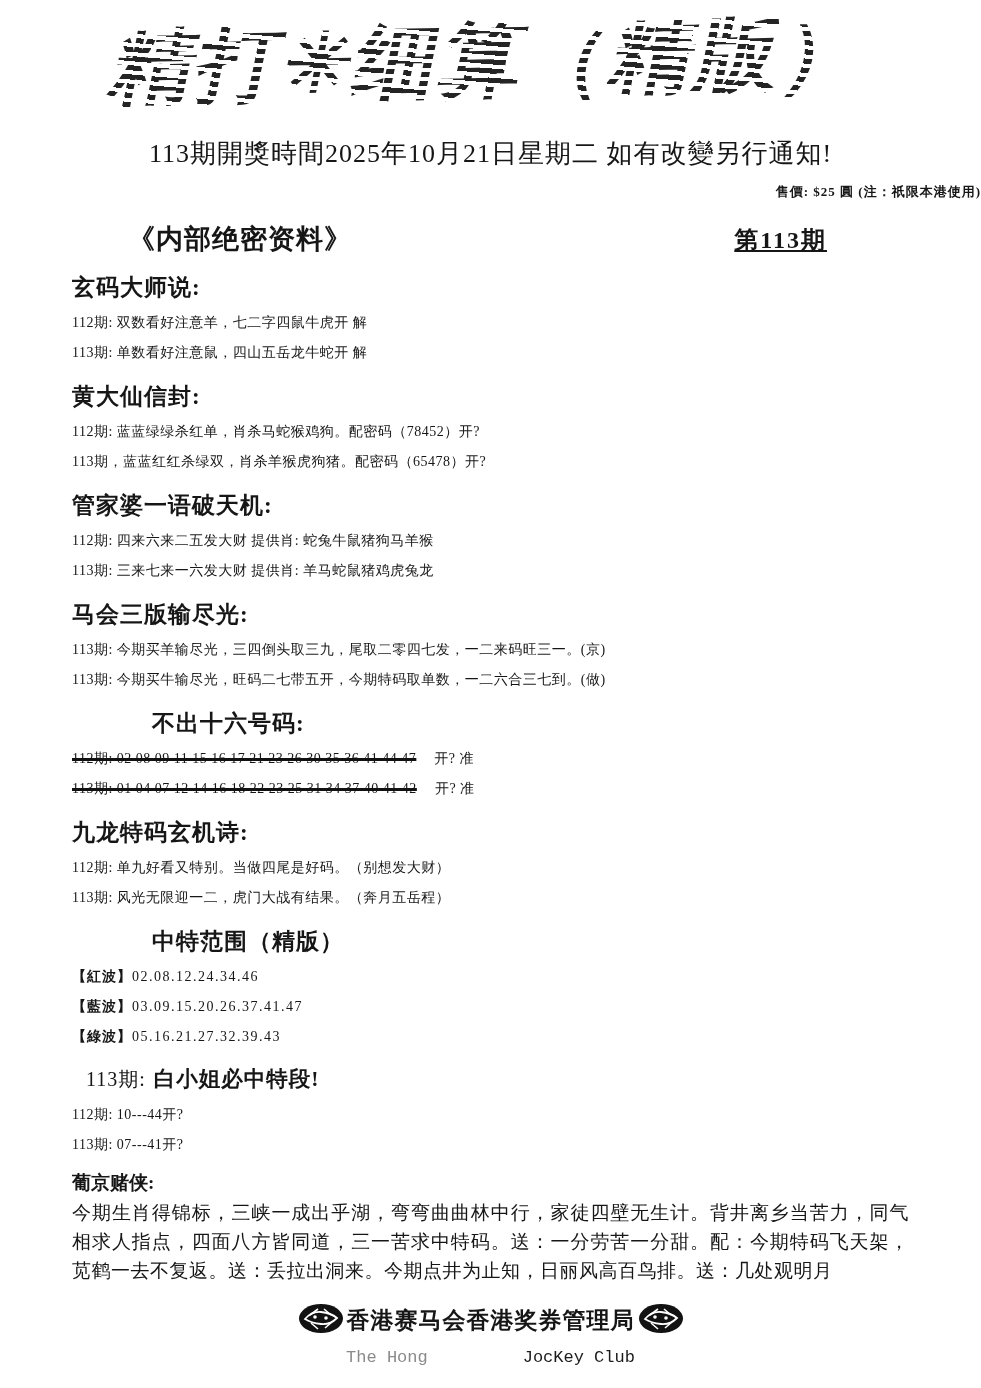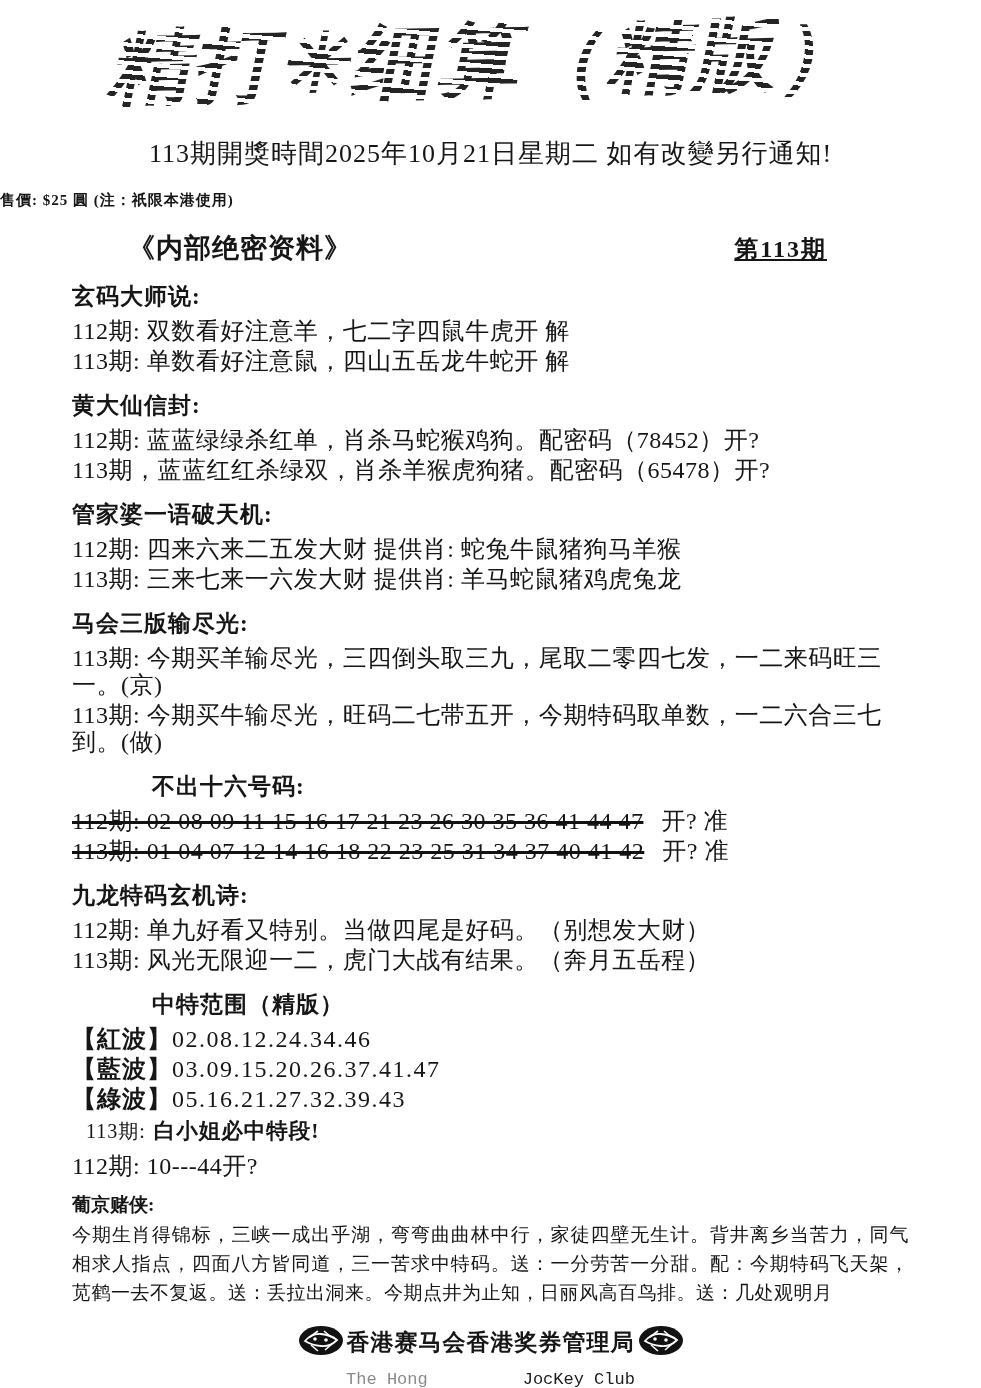--- a/index.html
+++ b/index.html
@@ -16,40 +16,40 @@
     transform:skewX(-13deg) rotate(-1.2deg);
     font-family:"Liberation Serif","DejaVu Serif",serif;
   }
   
   .masthead-title::after {
     content:""; position:absolute; inset:-6px -12px;
     background:repeating-linear-gradient(6deg, rgba(255,255,255,0) 0 5px, #ffffff 5px 9px);
     pointer-events:none;
   }
   .date-line { text-align:center; font-size:26px; font-weight:400; margin-top:6px; letter-spacing:1px; }
-  .price-line { text-align:left; font-size:15px; font-weight:700; margin-top:20px; letter-spacing:1px; }
+  .price-line { text-align:right; font-size:13px; font-weight:700; margin-top:12px; letter-spacing:1px; }
 
   
   .content { padding:0 72px; }
   .doc-header { display:flex; justify-content:space-between; align-items:baseline; margin-top:20px; padding:0 82px 0 56px; }
   .doc-title { font-size:27px; font-weight:700; letter-spacing:1px; }
   .issue-no  { font-size:24px; font-weight:700; letter-spacing:2px;text-decoration:underline; }
 
   h2.sec { font-size:23px; font-weight:700; margin:15px 0 6px; letter-spacing:1px; }
   h2.sec.indent { padding-left:80px; }
-  p.line { font-size:24px; line-height:27px; margin:3px 0; letter-spacing:0.5px; }
+  p.line { font-size:14px; line-height:27px; margin:3px 0; letter-spacing:0.5px; }
 
   .struck { text-decoration:line-through; text-decoration-thickness:2.6px; text-decoration-color:#111; }
   .suffix { margin-left:18px; }
 
   .wave { margin:2px 0; }
   .wave .wave-label { font-weight:700; letter-spacing:1px; }
   .wave .wave-numbers { letter-spacing:1.5px; }
 
-  .bxj-line { font-size:20px; margin:3px 0 8px; padding-left:14px; letter-spacing:1px; }
+  .bxj-line { font-size:20px; margin:14px 0 8px; padding-left:14px; letter-spacing:1px; }
   .bxj-head { font-weight:700; font-size:21.5px; margin-left:8px; }
 
   .pujing-head { font-size:19px; font-weight:600; margin:12px 0 2px; }
   .para { font-size:19px; line-height:29px; margin:2px 0 0; letter-spacing:0.5px; text-align:justify; }
 
   
   .footer { margin-top:18px; text-align:center; }
   .footer-org-row { display:flex; justify-content:center; align-items:center; gap:3px; }
   .footer-org { font-size:23px; font-weight:700; letter-spacing:1px; }
   .logo { display:inline-block; }
@@ -102,20 +102,21 @@
     <p class="line">112期: 单九好看又特别。当做四尾是好码。（别想发大财）</p>
     <p class="line">113期: 风光无限迎一二，虎门大战有结果。（奔月五岳程）</p>
 
     <h2 class="sec indent">中特范围（精版）</h2>
     <p class="line wave"><span class="wave-label">【紅波】</span><span class="wave-numbers">02.08.12.24.34.46</span></p>
     <p class="line wave"><span class="wave-label">【藍波】</span><span class="wave-numbers">03.09.15.20.26.37.41.47</span></p>
     <p class="line wave"><span class="wave-label">【綠波】</span><span class="wave-numbers">05.16.21.27.32.39.43</span></p>
 
     <p class="bxj-line"><span>113期:</span><span class="bxj-head">白小姐必中特段!</span></p>
     <p class="line">112期: 10---44开?</p>
+    <p class="line">113期: 07---41开?</p>
 
     <p class="pujing-head">葡京赌侠:</p>
     <p class="para">今期生肖得锦标，三峡一成出乎湖，弯弯曲曲林中行，家徒四壁无生计。背井离乡当苦力，同气相求人指点，四面八方皆同道，三一苦求中特码。送：一分劳苦一分甜。配：今期特码飞天架，苋鹤一去不复返。送：丢拉出洞来。今期点井为止知，日丽风高百鸟排。送：几处观明月</p>
 
     <div class="footer">
       <div class="footer-org-row">
         <span class="logo">
           <svg width="46" height="31" viewBox="0 0 46 31">
             <ellipse cx="23" cy="15.5" rx="22" ry="14.5" fill="#121212"></ellipse>
             <path d="M7 16 Q14 8 23 9 Q33 10 39 15 Q32 22 23 21 Q13 20 7 16 Z" fill="none" stroke="#ffffff" stroke-width="1.8"></path>

